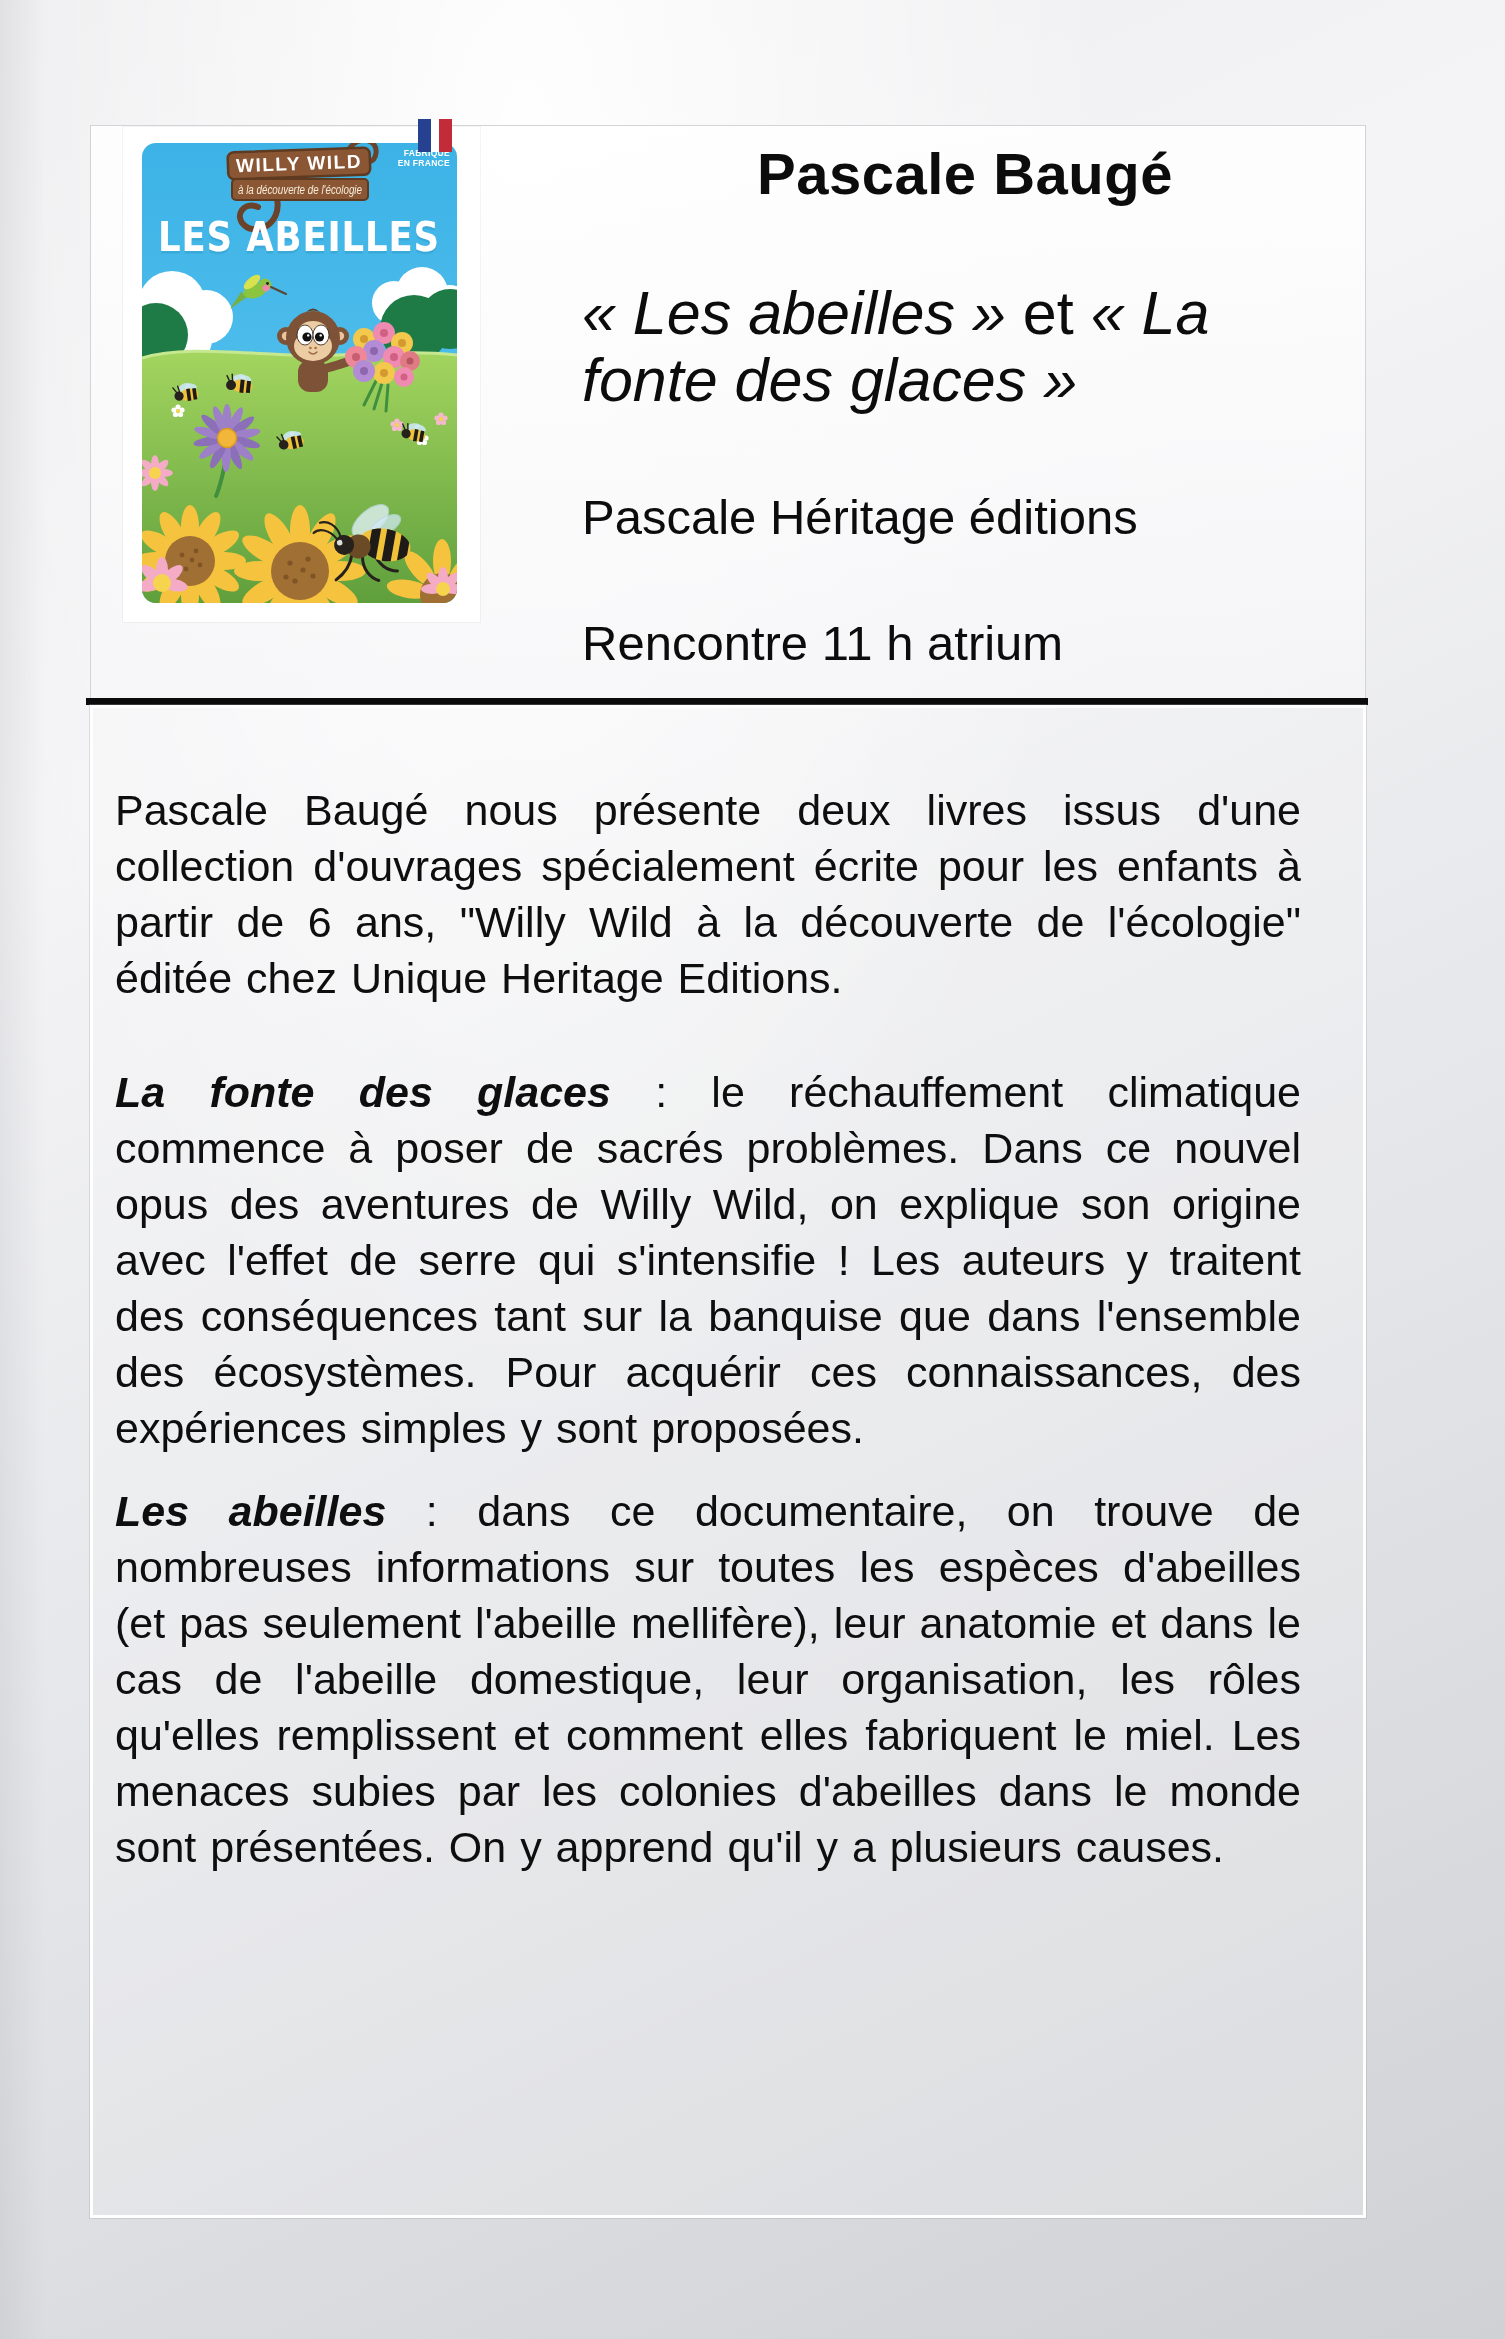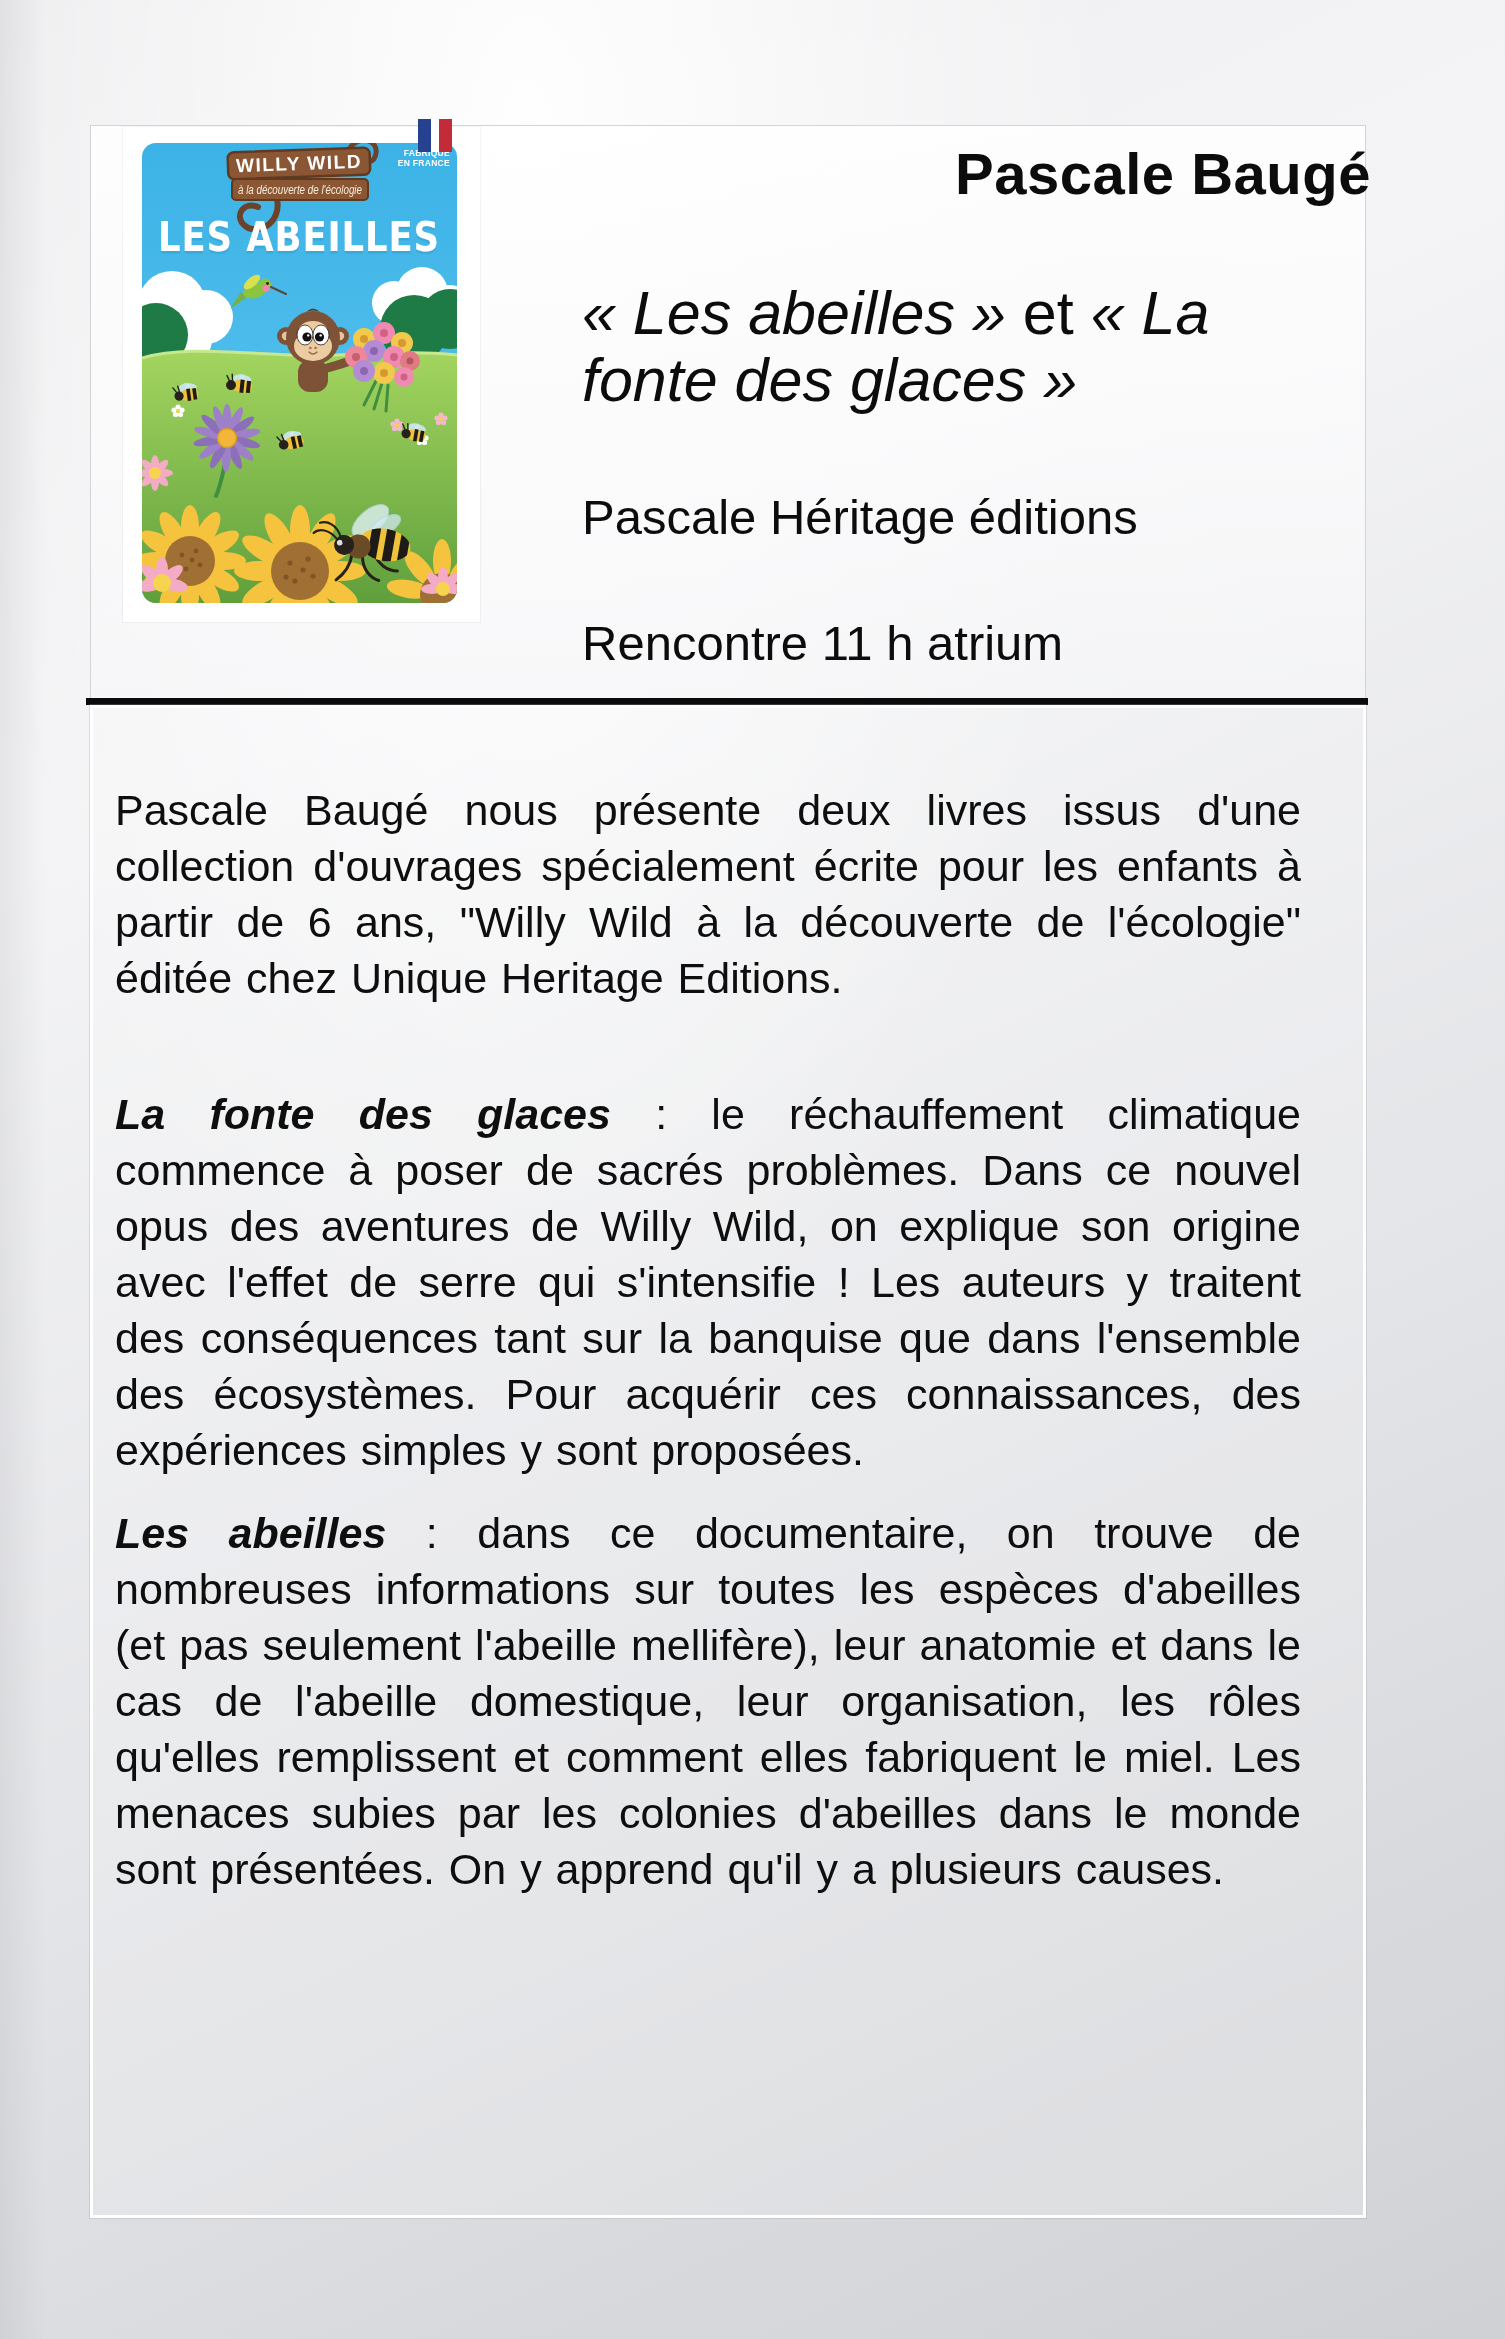--- a/index.html
+++ b/index.html
@@ -28,33 +28,33 @@
     position:absolute;left:123px;top:127px;width:357px;height:495px;background:#ffffff;
     box-shadow:0 0 0 1px rgba(0,0,0,0.04);
   }
   .cover-card svg{position:absolute;left:19px;top:16px;}
   .ribbon{position:absolute;left:418px;top:119px;width:34px;height:33px;display:flex;}
   .ribbon i{display:block;height:100%;}
   .ribbon .b{width:13px;background:#26418f;}
   .ribbon .w{width:8px;background:#ffffff;}
   .ribbon .r{width:13px;background:#c22b38;}
   .author{
-    position:absolute;left:601px;top:140px;width:770px;text-align:right;
+    position:absolute;left:580px;top:140px;width:770px;text-align:center;
     font-size:58px;font-weight:bold;letter-spacing:0.5px;
   }
   .booktitles{position:absolute;left:582px;top:280px;width:775px;font-size:61px;line-height:67px;}
   .booktitles .it{font-style:italic;}
   .pub{position:absolute;left:582px;top:489px;font-size:49px;}
   .meet{position:absolute;left:582px;top:615px;font-size:49px;}
   .bodytext{
     position:absolute;left:115px;top:782px;width:1186px;
     font-size:43px;line-height:56px;text-align:justify;color:#0e0e0e;word-spacing:2px;
   }
   .bodytext p{margin:0;}
-  .bodytext p.p1{margin-bottom:80px;}
+  .bodytext p.p1{margin-bottom:58px;}
   .bodytext p.p2{margin-bottom:27px;}
   .lead{font-weight:bold;font-style:italic;}
 </style>
 </head>
 <body>
 
 <div class="page">
 
   <div class="panel header-panel"></div>
   <div class="divider"></div>

